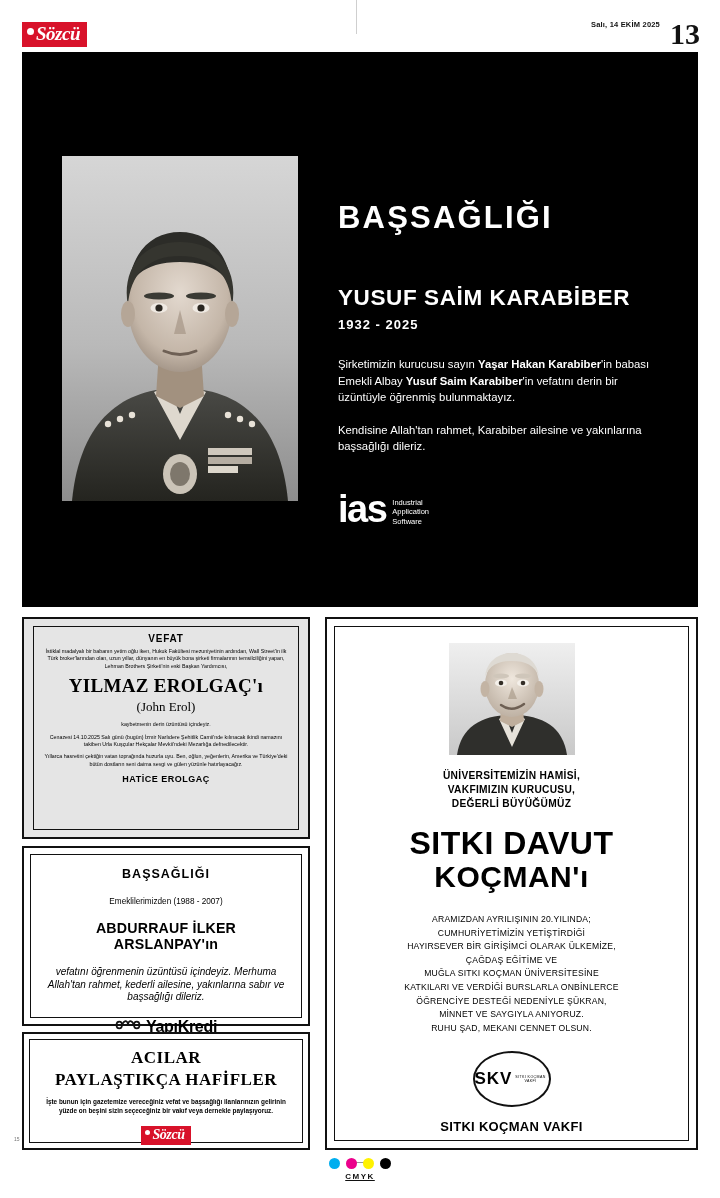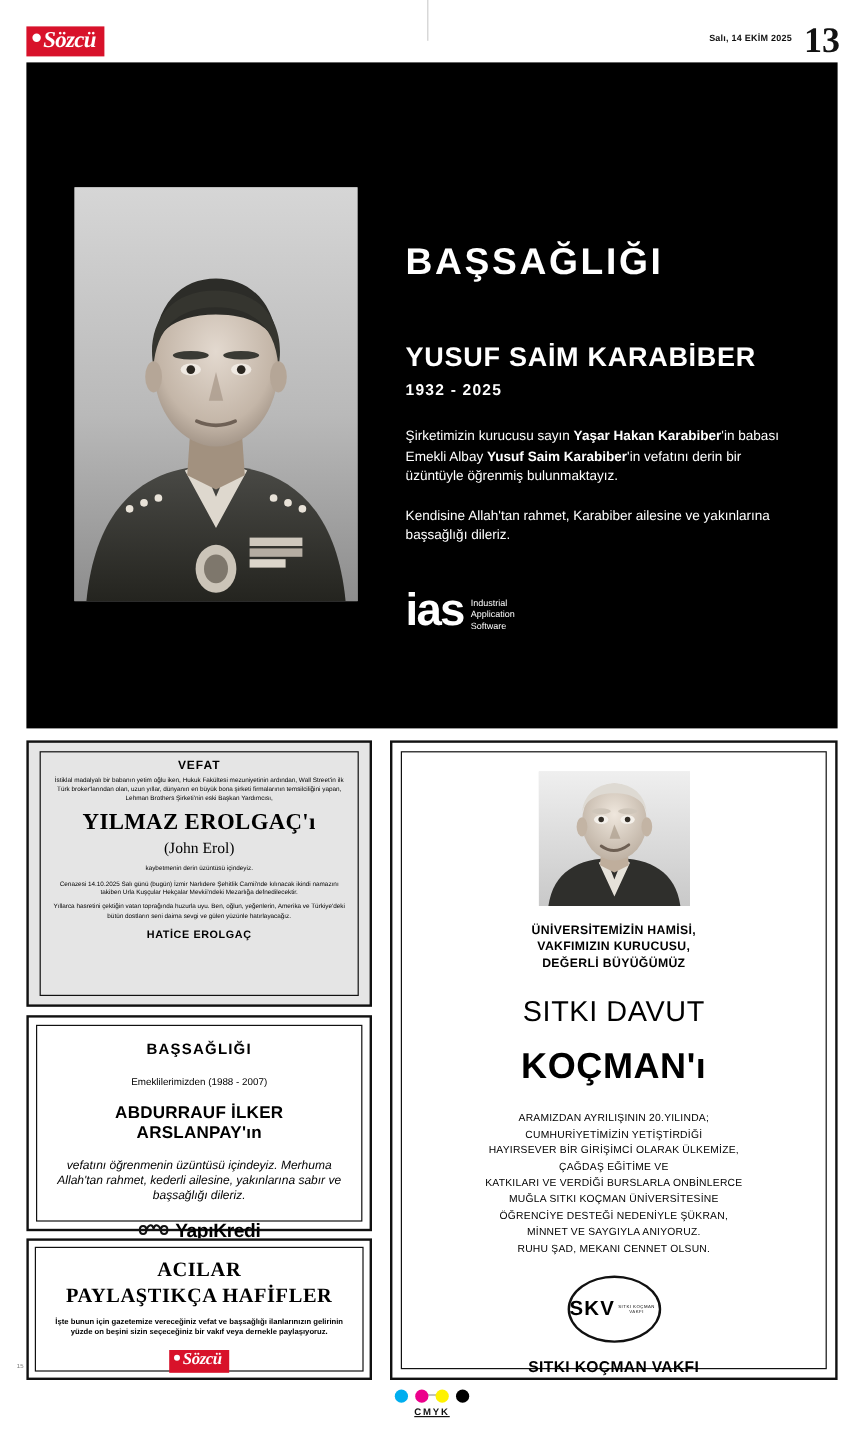--- a/index.html
+++ b/index.html
@@ -28,21 +28,21 @@
     padding:1px 7px 2px 5px;
     letter-spacing:-0.5px;
     display:flex;align-items:center;
   }
   .logo .dot{
     display:inline-block;width:7px;height:7px;border-radius:50%;
     background:#fff;margin-right:2px;margin-bottom:6px;
   }
   .masthead-right{
     position:absolute;right:20px;top:20px;
-    display:flex;align-items:center;gap:10px;
+    display:flex;align-items:flex-start;gap:10px;
   }
   .date{
     font-size:7.5px;font-weight:bold;color:#111;
     padding-bottom:5px;letter-spacing:0.2px;
   }
   .pageno{
     font-family:"Liberation Serif", serif;
     font-size:30px;font-weight:bold;line-height:28px;color:#111;
   }
   .hairline{
@@ -137,21 +137,21 @@
   
   .ad-kocman{
     position:absolute;left:325px;top:617px;width:373px;height:533px;
     background:#fff;border:2.5px solid #111;box-sizing:border-box;padding:7px;
   }
   .kc-inner{border:1.5px solid #111;height:100%;box-sizing:border-box;padding:16px 16px 10px;text-align:center;}
   .kc-portrait{
     width:126px;height:112px;margin:0 auto 14px;background:#d9d9d9;overflow:hidden;
   }
   .kc-head{font-size:10.2px;font-weight:bold;line-height:14px;letter-spacing:0.3px;margin:0 0 16px;}
-  .kc-name1{font-size:24px;font-weight:normal;letter-spacing:0.5px;line-height:33px;margin:12px;}
+  .kc-name1{font-size:32px;font-weight:bold;letter-spacing:0.5px;line-height:33px;margin:0;}
   .kc-name2{font-size:30px;font-weight:bold;letter-spacing:0.5px;line-height:33px;margin:0 0 20px;}
   .kc-body{font-size:8.6px;line-height:13.6px;letter-spacing:0.2px;margin:0 0 16px;}
   .kc-seal{
     width:74px;height:52px;border-radius:50%;border:2px solid #111;
     margin:0 auto 12px;display:flex;align-items:center;justify-content:center;
   }
   .kc-seal-word{font-size:17px;font-weight:bold;letter-spacing:1px;line-height:16px;}
   .kc-seal-sub{font-size:3.6px;letter-spacing:0.4px;}
   .kc-sig{font-size:13px;font-weight:bold;letter-spacing:0.3px;margin:0;}
 
@@ -353,22 +353,22 @@
       </div>
 
       <div class="kc-name1">SITKI DAVUT</div>
       <div class="kc-name2">KOÇMAN'ı</div>
 
       <div class="kc-body">
         <div>ARAMIZDAN AYRILIŞININ 20.YILINDA;</div>
         <div>CUMHURİYETİMİZİN YETİŞTİRDİĞİ</div>
         <div>HAYIRSEVER BİR GİRİŞİMCİ OLARAK ÜLKEMİZE,</div>
         <div>ÇAĞDAŞ EĞİTİME VE</div>
+        <div>MUĞLA SITKI KOÇMAN ÜNİVERSİTESİNE</div>
         <div>KATKILARI VE VERDİĞİ BURSLARLA ONBİNLERCE</div>
-        <div>MUĞLA SITKI KOÇMAN ÜNİVERSİTESİNE</div>
         <div>ÖĞRENCİYE DESTEĞİ NEDENİYLE ŞÜKRAN,</div>
         <div>MİNNET VE SAYGIYLA ANIYORUZ.</div>
         <div>RUHU ŞAD, MEKANI CENNET OLSUN.</div>
       </div>
 
       <div class="kc-seal">
         <div class="kc-seal-word">SKV</div>
         <div class="kc-seal-sub">SITKI KOÇMAN VAKFI</div>
       </div>
 

